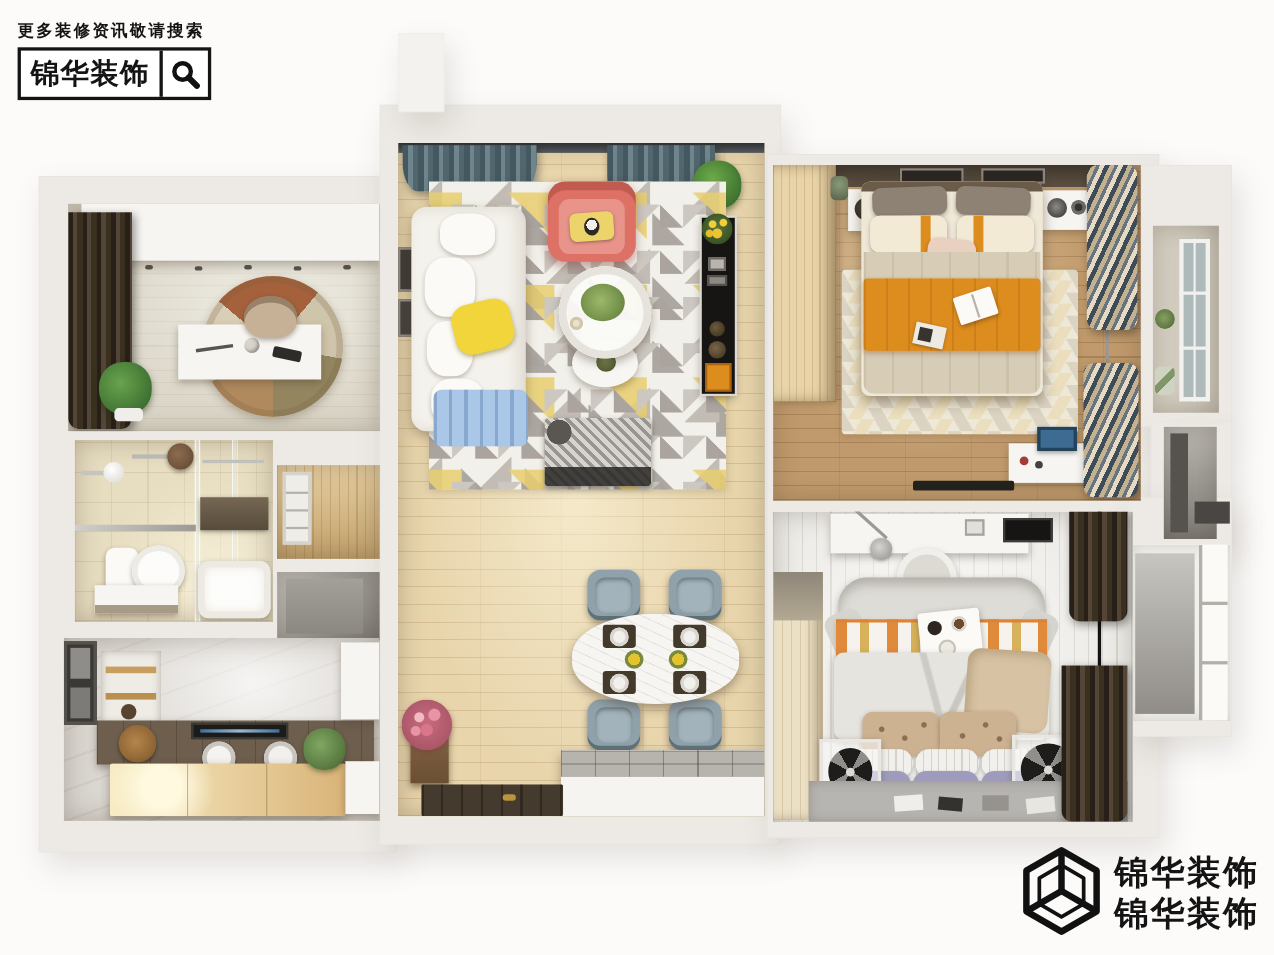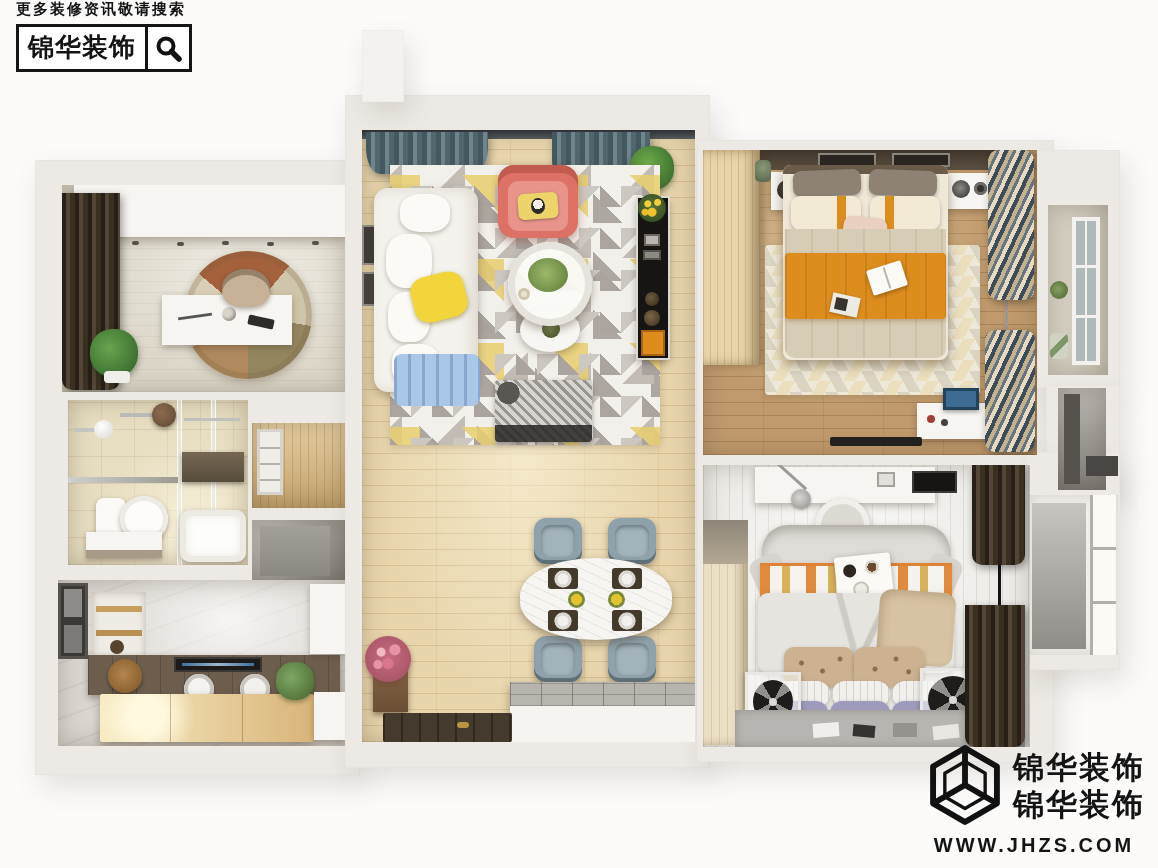--- a/index.html
+++ b/index.html
@@ -48,21 +48,21 @@
   .fan{position:absolute;border:3px solid #e9e7e3;background:rgba(250,250,248,.55);box-shadow:0 2px 6px rgba(60,50,40,.35);}
   .fan .blades{position:absolute;inset:5px;border-radius:50%;background:conic-gradient(#1f1d1b 0 28deg,#8f8d89 28deg 58deg,#1f1d1b 58deg 118deg,#918f8b 118deg 150deg,#1f1d1b 150deg 208deg,#8f8d89 208deg 240deg,#1f1d1b 240deg 298deg,#918f8b 298deg 330deg,#1f1d1b 330deg 360deg);}
   .fan .hub{position:absolute;left:50%;top:50%;width:8px;height:8px;transform:translate(-50%,-50%);border-radius:50%;background:#dcdad6;}
   .patch{background-color:#d7d4cf;background-image:
     linear-gradient(0deg,rgba(40,38,36,.85) 0 28%,transparent 28%),
     radial-gradient(circle at 30% 40%,#5a5752 0 30%,transparent 31%),
     repeating-linear-gradient(45deg,rgba(90,87,82,.5) 0 3px,transparent 3px 7px);
     background-size:100% 100%,46% 52%,100% 100%;background-repeat:no-repeat,no-repeat,repeat;border-radius:4px;box-shadow:0 2px 5px rgba(50,40,30,.4);}
   .glass{background:rgba(230,240,242,.45);box-shadow:0 0 0 1px rgba(255,255,255,.8);}
   
-  #wm-top{position:absolute;left:16px;top:0;z-index:50;color:var(--ink);}
+  #wm-top{position:absolute;left:16px;top:19px;z-index:50;color:var(--ink);}
   #wm-top .cap{font-size:15px;font-weight:700;letter-spacing:2px;}
   #wm-top .box{margin-top:5px;display:inline-flex;align-items:stretch;border:3px solid var(--ink);background:#fff;}
   #wm-top .brand{font-size:26px;font-weight:800;letter-spacing:1px;padding:3px 9px 4px;}
   #wm-top .mag{border-left:3px solid var(--ink);display:flex;align-items:center;padding:2px 7px;}
   #wm-bot{position:absolute;right:13px;bottom:11px;z-index:50;color:var(--ink);}
   #wm-bot .row{display:flex;align-items:center;}
   #wm-bot .txt{margin-left:6px;}
   #wm-bot .l1,#wm-bot .l2{font-size:31px;font-weight:800;letter-spacing:2px;line-height:1.18;}
   #wm-bot .url{font-size:20px;font-weight:800;letter-spacing:3px;margin-top:3px;text-align:center;}
 </style>
@@ -359,16 +359,15 @@
           <g fill="none" stroke="#111" stroke-width="4" stroke-linejoin="round">
             <polygon points="50,22 74,36 74,64 50,78 26,64 26,36"></polygon>
           </g>
         </svg>
       </span>
       <span class="txt">
         <div class="l1">锦华装饰</div>
         <div class="l2">锦华装饰</div>
       </span>
     </div>
-    <div class="url">WWW.JHZS.COM</div>
   </div>
 
 </div>
 
 </body></html>

